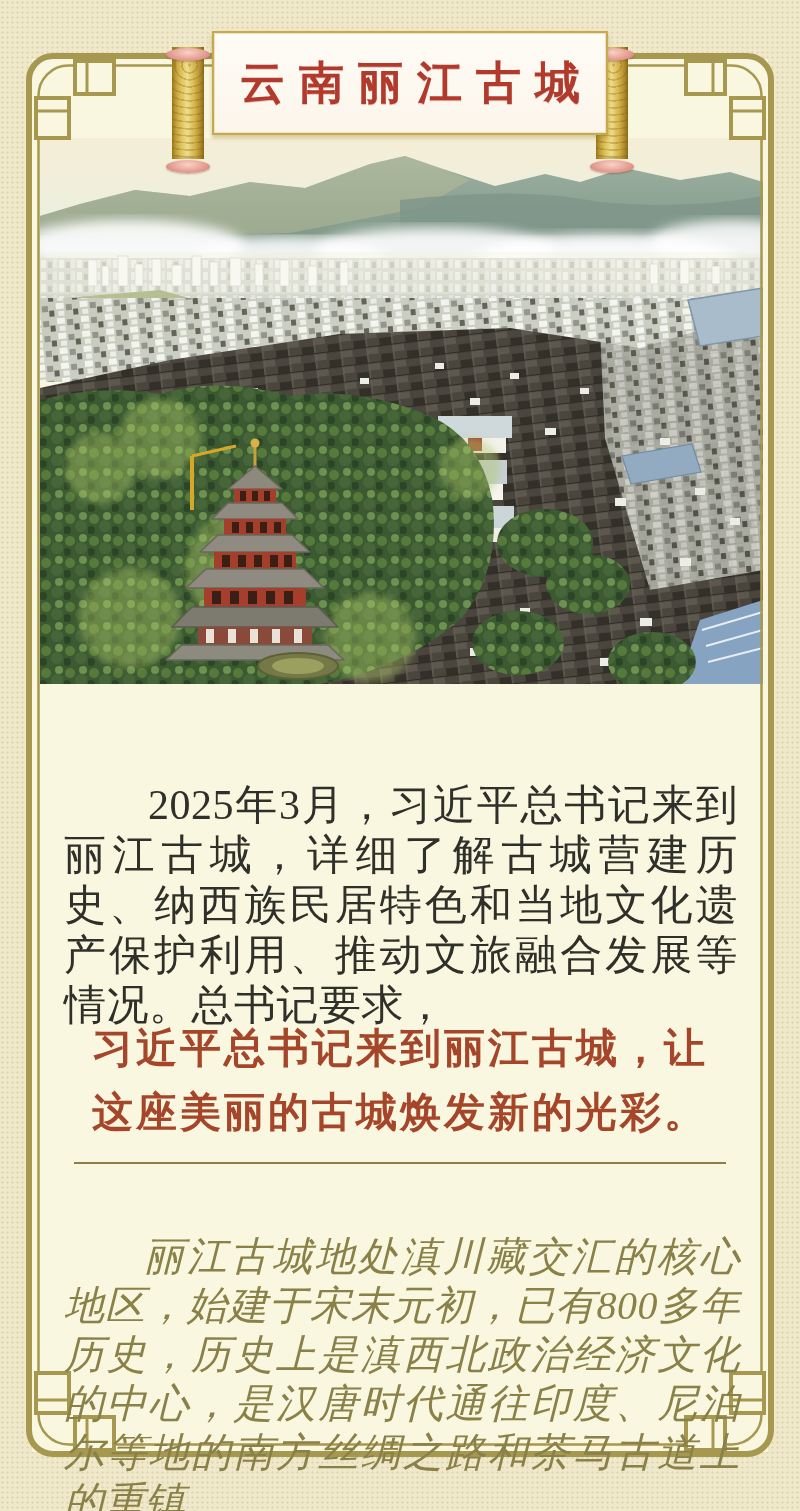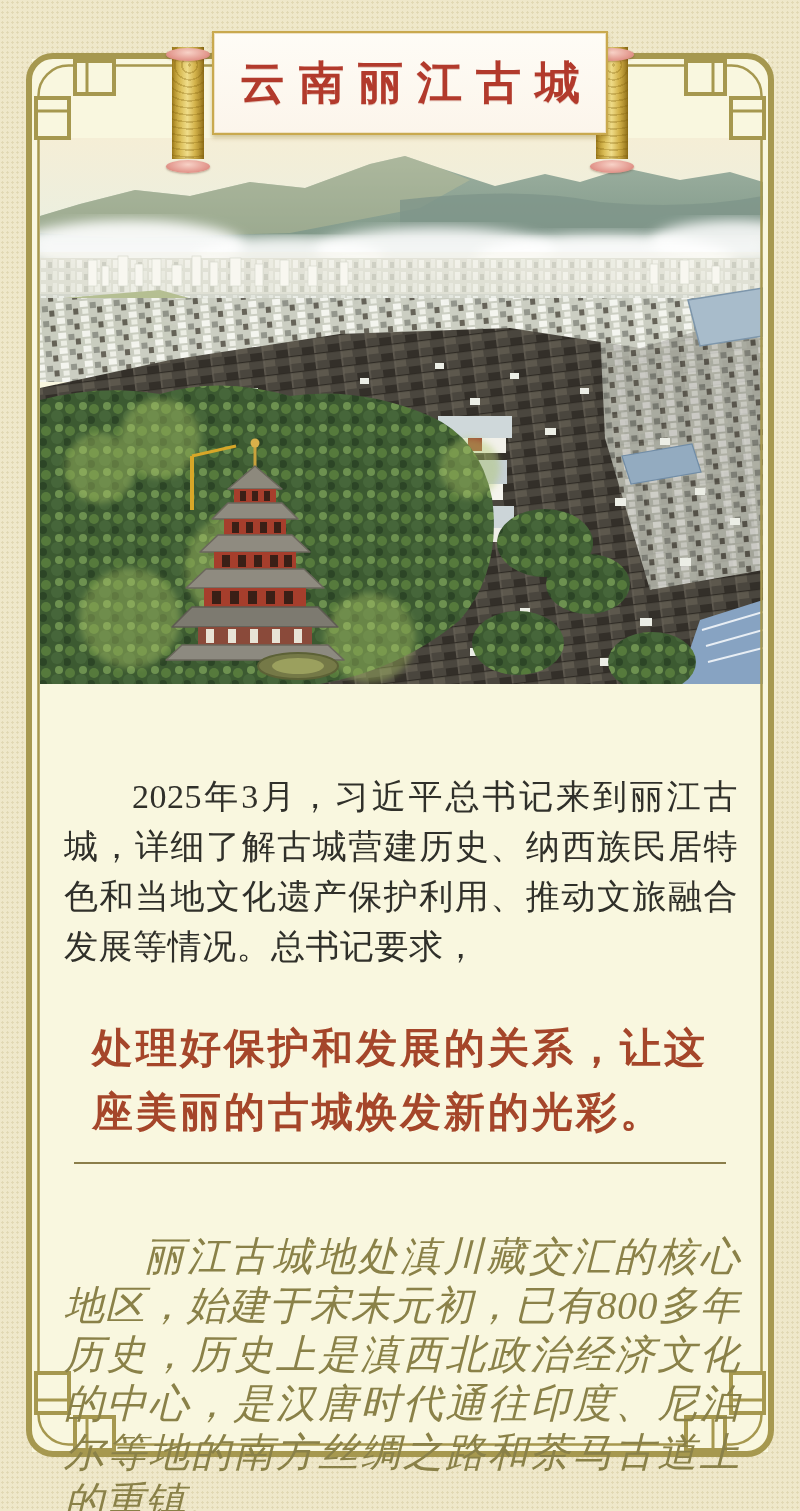--- a/index.html
+++ b/index.html
@@ -55,21 +55,21 @@
     letter-spacing:14px;padding-left:14px;white-space:nowrap;
     text-shadow:0 1px 0 rgba(150,40,20,.25);
   }
 
   
   .photo{position:absolute;left:40px;top:138px;width:723px;height:546px;overflow:hidden;}
 
   
   .p1{
     position:absolute;left:64px;top:738px;width:674px;
-    font-size:34px;line-height:50px;color:var(--body-text);
+    font-size:42px;line-height:50px;color:var(--body-text);
     text-indent:2em;text-align:justify;letter-spacing:.5px;
   }
   .quote{
     position:absolute;left:92px;top:975px;width:648px;
     font-size:41px;line-height:64px;font-weight:700;
     color:var(--quote-red);letter-spacing:3px;text-align:left;
   }
   .divider{
     position:absolute;left:74px;top:1162px;width:652px;height:2px;
     background:var(--divider-olive);
@@ -302,15 +302,15 @@
   <div class="roller right">
     <div class="cap top"></div>
     <div class="cap bottom"></div>
   </div>
   <div class="title-panel">
     <div class="page-title">云南丽江古城</div>
   </div>
 </div>
 
 <p class="p1">2025年3月，习近平总书记来到丽江古城，详细了解古城营建历史、纳西族民居特色和当地文化遗产保护利用、推动文旅融合发展等情况。总书记要求，</p>
-<p class="quote">处理好保护和发展的关系，让这座美丽的古城焕发新的光彩。</p>
+<p class="quote">习近平总书记来到丽江古城，让这座美丽的古城焕发新的光彩。</p>
 <div class="divider"></div>
 <p class="p2">丽江古城地处滇川藏交汇的核心地区，始建于宋末元初，已有800多年历史，历史上是滇西北政治经济文化的中心，是汉唐时代通往印度、尼泊尔等地的南方丝绸之路和茶马古道上的重镇。</p>
 
 </body></html>

